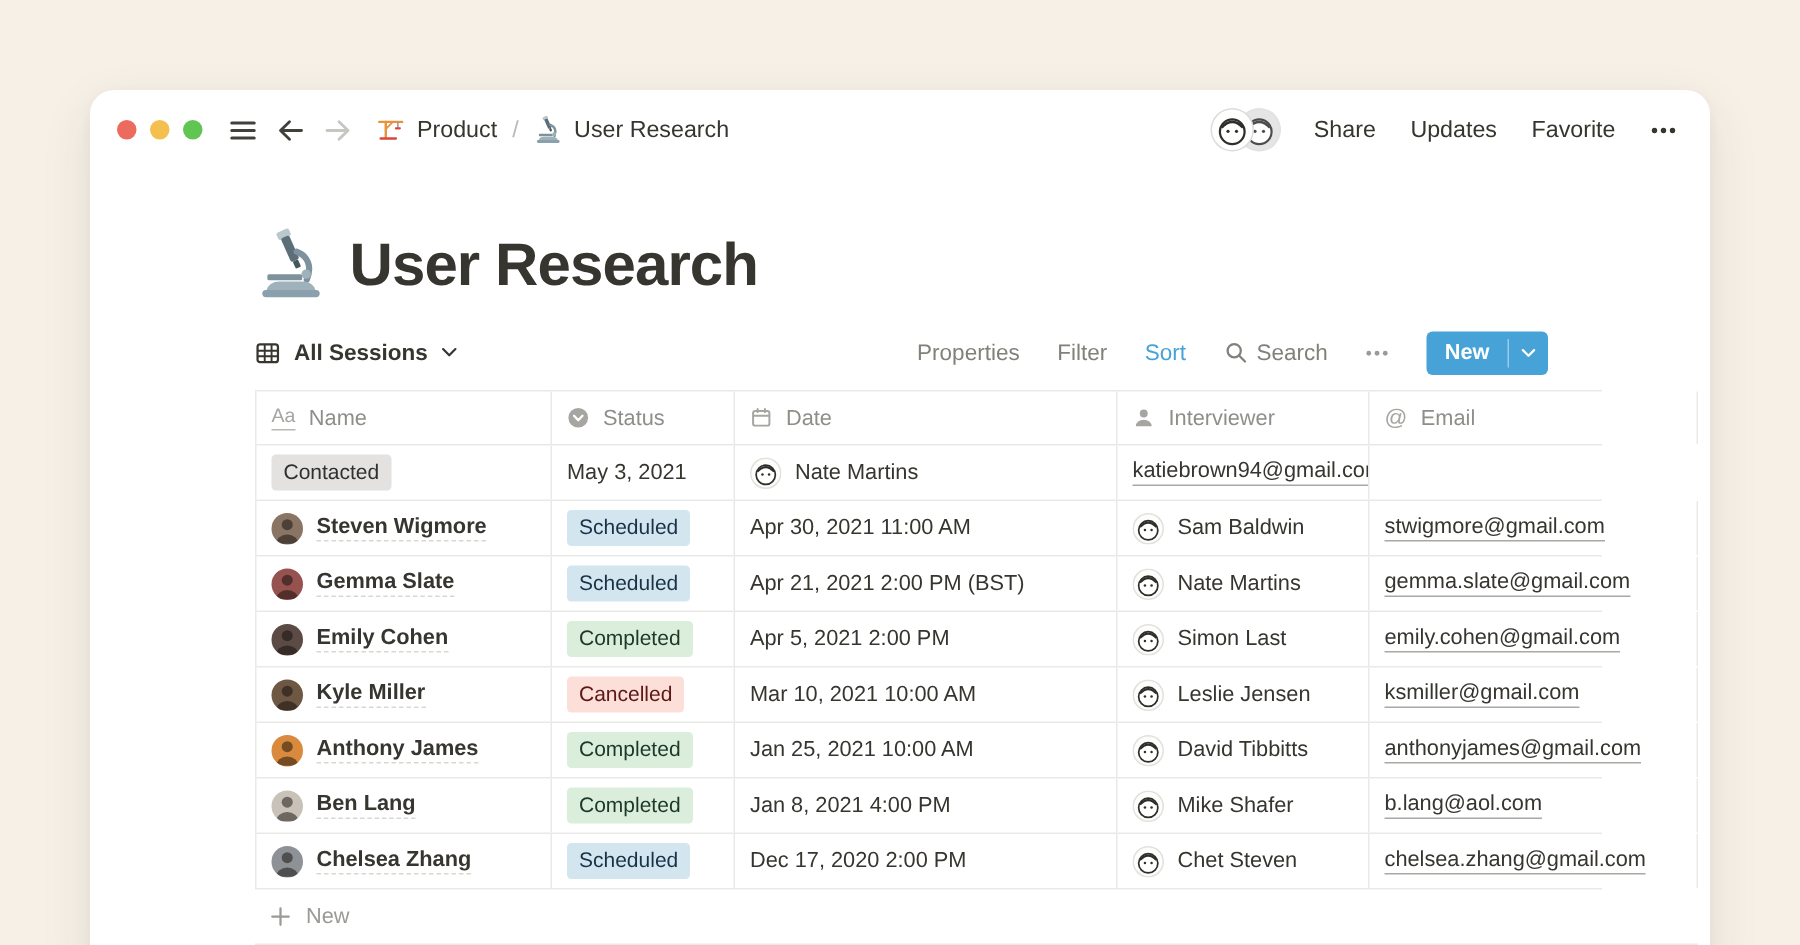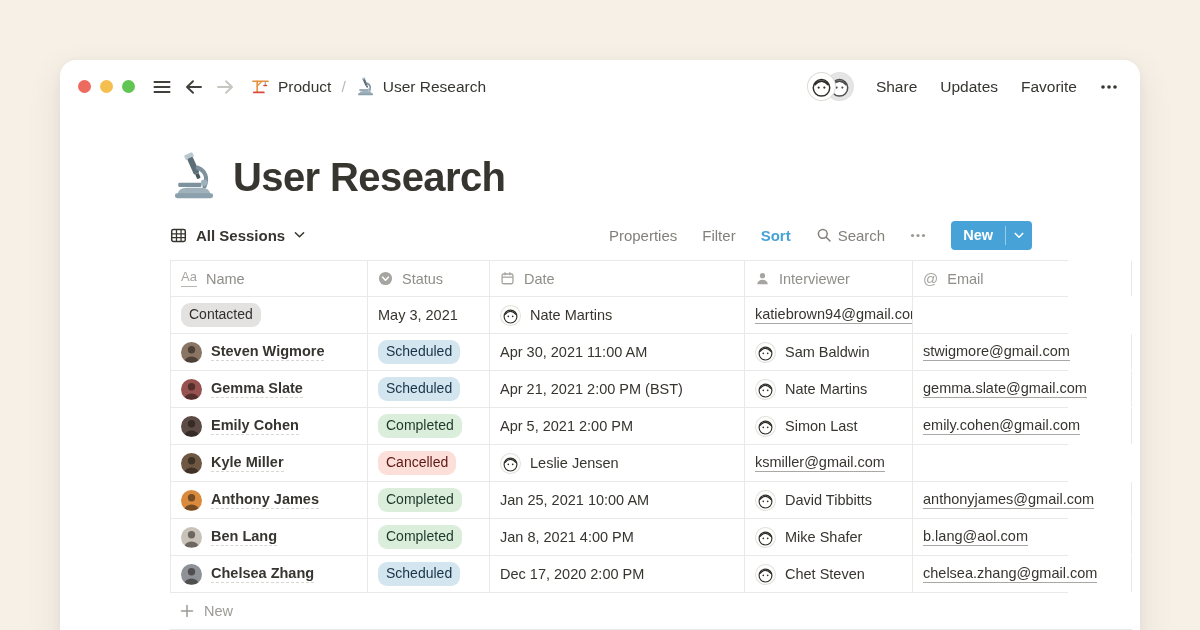--- a/index.html
+++ b/index.html
@@ -33,41 +33,41 @@
   
   .content{padding-left:110px;}
   .title-row{display:flex;align-items:flex-end;gap:15px;margin-top:35px;height:58px;}
   .title-icon{width:48px;height:48px;flex:none;}
   .page-title{font-size:40px;font-weight:700;color:var(--text-dark);letter-spacing:-.6px;line-height:1.15;}
   
   .toolbar{width:862px;display:flex;align-items:center;margin-top:19px;height:32px;}
   .view-switcher{display:flex;align-items:center;gap:9px;font-size:15px;font-weight:700;color:var(--text-dark);cursor:default;}
   .toolbar-right{margin-left:auto;display:flex;align-items:center;gap:25px;font-size:15px;color:#82807B;}
   .tb-item{cursor:default;}
-  .tb-sort{color:var(--accent);font-weight:bold;}
+  .tb-sort{color:var(--accent);}
   .tb-search{display:flex;align-items:center;gap:6px;}
   .new-btn{display:flex;align-items:stretch;height:29px;background:var(--accent);color:#fff;border-radius:4px;overflow:hidden;font-size:14.5px;font-weight:700;cursor:default;}
   .new-main{display:flex;align-items:center;padding:0 12px;}
   .new-divider{width:1px;background:rgba(255,255,255,.45);margin:5px 0;}
   .new-chevron{display:flex;align-items:center;padding:0 8px;}
   
   .ttable{margin-top:9px;width:898px;font-size:14.5px;color:var(--text-dark);}
   .thead,.trow{display:grid;grid-template-columns:198px 122px 255px 168px 219px;height:37px;border-bottom:1px solid var(--border);}
   .thead{border-top:1px solid var(--border);color:#8F8E89;}
   .tcell{display:flex;align-items:center;gap:9px;padding:0 10px;border-right:1px solid var(--border);white-space:nowrap;overflow:hidden;}
   .tcell:first-child{border-left:1px solid var(--border);}
   .hicon{color:#A7A5A1;display:flex;align-items:center;flex:none;}
   .aa-glyph{font-size:13px;color:#A7A5A1;border-bottom:1px solid #B9B7B2;line-height:1.1;padding-bottom:1px;}
   .at-glyph{font-size:15px;color:#A7A5A1;}
   .avatar{width:21px;height:21px;border-radius:50%;overflow:hidden;flex:none;background:#888;}
   .avatar svg{display:block;width:100%;height:100%;}
   .iv-avatar{width:21px;height:21px;border-radius:50%;overflow:hidden;flex:none;background:#FDFDFC;box-shadow:0 0 0 1px #E3E1DD inset;}
   .iv-avatar svg{display:block;width:100%;height:100%;}
   .name-text{font-weight:700;border-bottom:1px dashed #D9D7D1;padding-bottom:1px;}
-  .badge{padding:3px 8px 4px;border-radius:9px;font-size:14px;line-height:1.15;}
+  .badge{padding:3px 8px 4px;border-radius:3px;font-size:14px;line-height:1.15;}
   .email-text{border-bottom:1px solid #A9A8A4;padding-bottom:1px;text-align:center;}
   .new-row{display:flex;align-items:center;gap:10px;height:37px;padding:0 10px;color:#9B9A97;font-size:14.5px;border-bottom:1px solid var(--border);width:962px;cursor:default;}
   .hiddendefs{position:absolute;width:0;height:0;overflow:hidden;}
 </style>
 </head>
 <body>
 
 <svg class="hiddendefs" aria-hidden="true">
   <symbol id="microscope-shape" viewBox="0 0 64 64">
     <g transform="rotate(-24 32 24) translate(1 0)">
@@ -361,20 +361,23 @@
                   <svg viewBox="0 0 20 20">
                     <use href="#silhouette"></use>
                   </svg>
                 </span>
       <span class="name-text">Kyle Miller</span>
     </div>
     <div class="tcell">
       <span class="badge" style="background: rgb(251, 223, 216); color: rgb(93, 23, 21);">Cancelled</span>
     </div>
     <div class="tcell">
+      <span>Mar 10, 2021 10:00 AM</span>
+    </div>
+    <div class="tcell">
       <span class="iv-avatar">
                   <svg viewBox="0 0 20 20">
                     <use href="#doodle-face"></use>
                   </svg>
                 </span>
       <span>Leslie Jensen</span>
     </div>
     <div class="tcell">
       <span class="email-text">ksmiller@gmail.com</span>
     </div>

